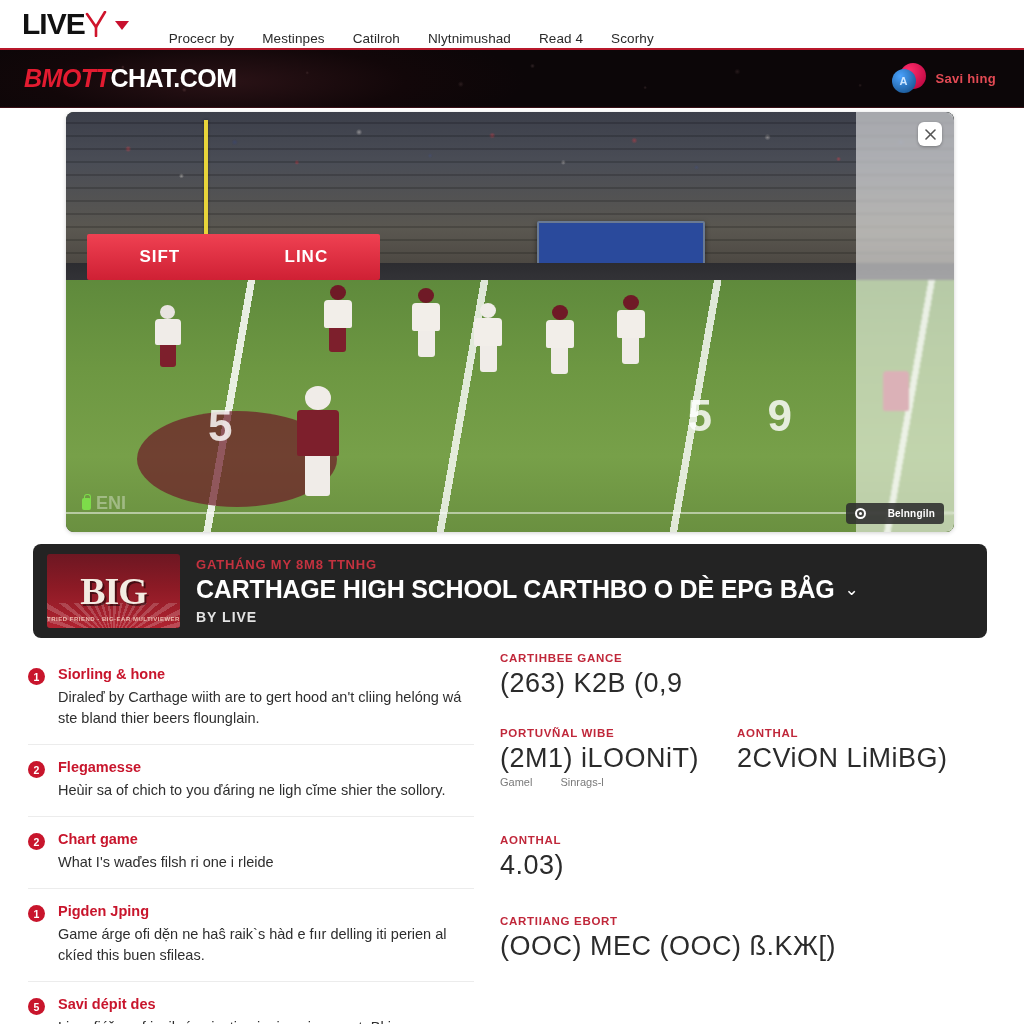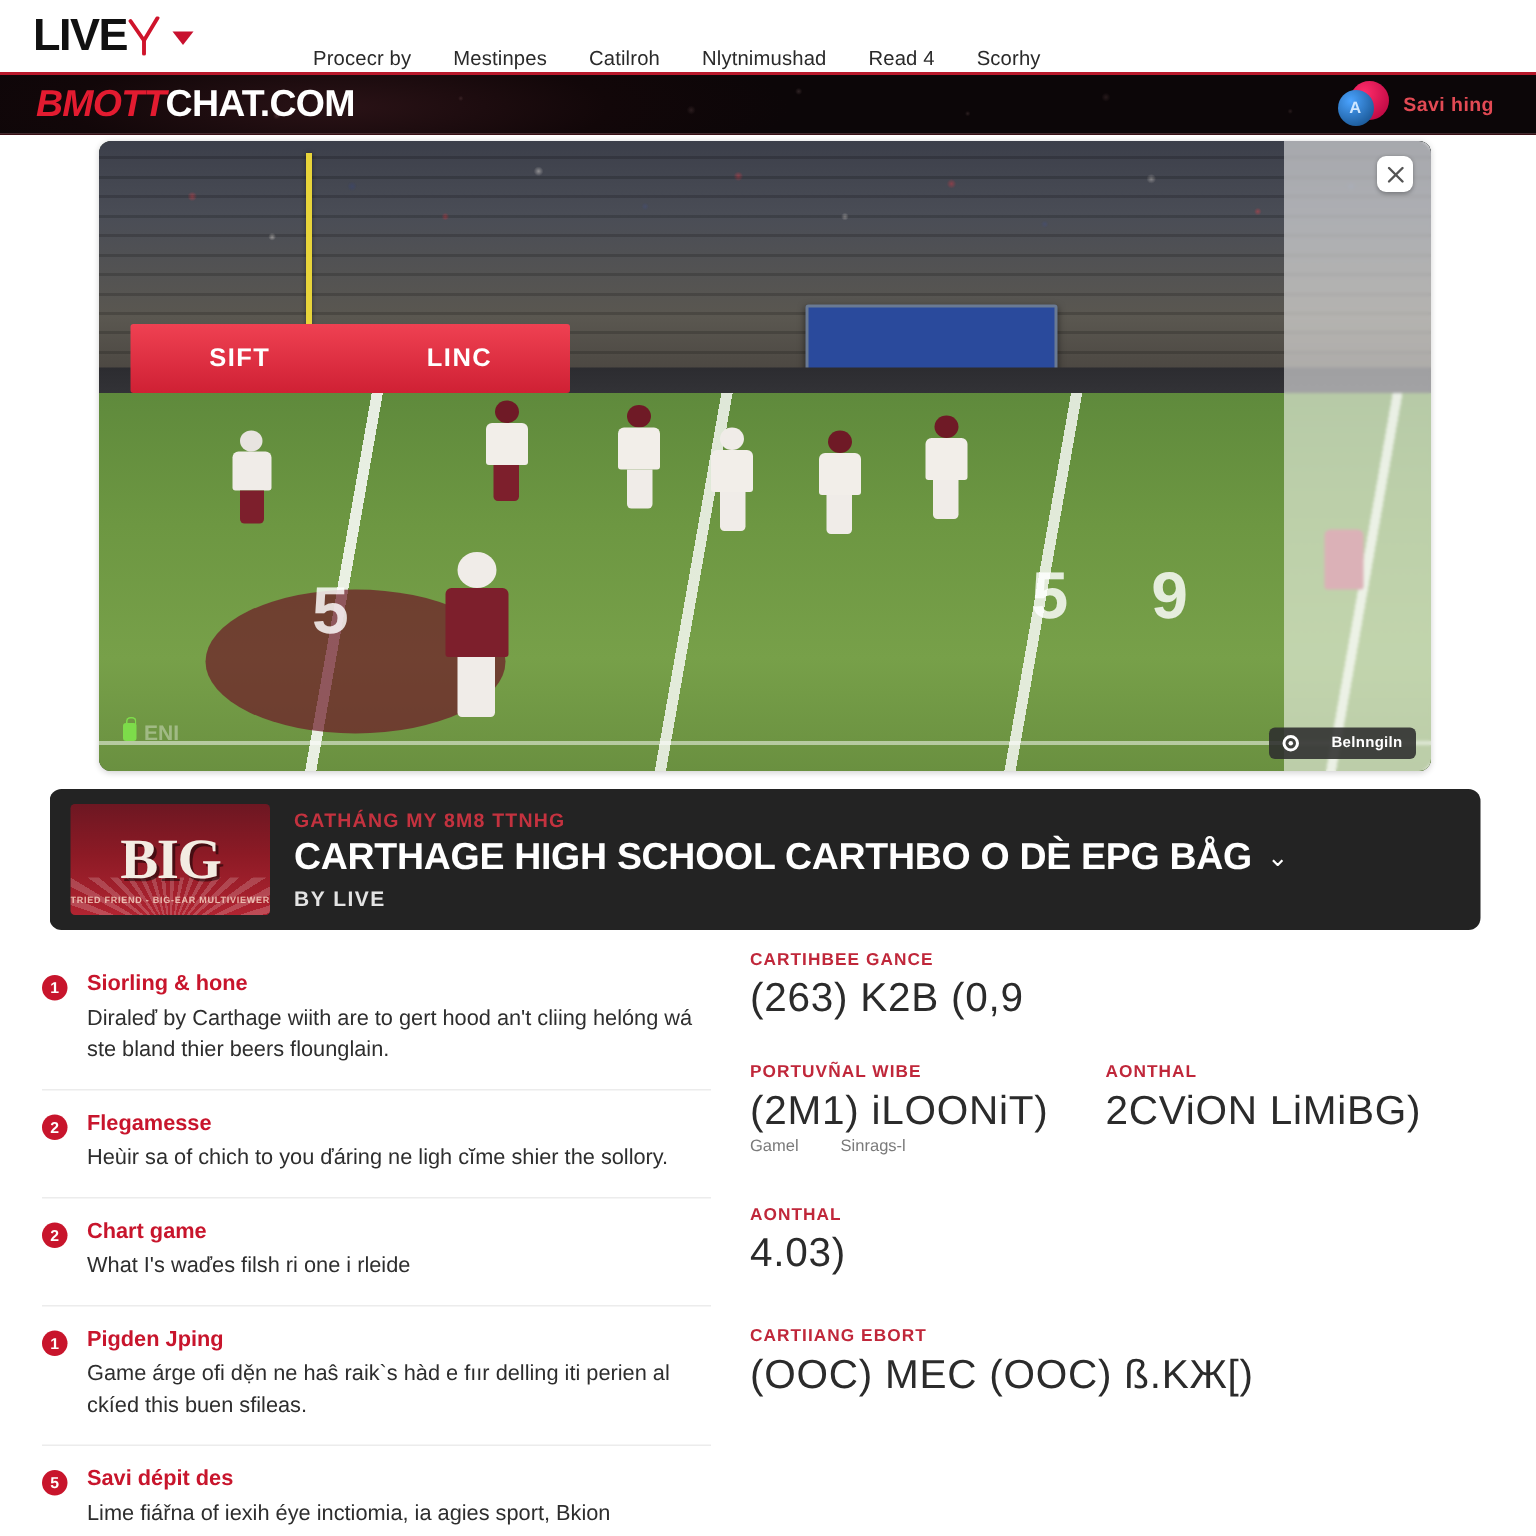--- a/index.html
+++ b/index.html
@@ -11,21 +11,20 @@
   }
 
   
   .topnav{
     height: 50px; width: 100%;
     background:#ffffff;
     display:flex; align-items:center;
     padding: 0 18px 0 22px;
     border-bottom: 2px solid #b8182b;
     position:relative;
-    gap:40px;
   }
   .brand{ display:flex; align-items:center; gap:2px; }
   .brand-word{
     font-size:30px; font-weight:800; letter-spacing:-1px;
     color:#111; line-height:1; font-family:"Liberation Sans",sans-serif;
   }
   .brand-check{
     width:22px;height:26px;position:relative;margin-left:-2px;
   }
   .brand-check svg{ display:block; }
@@ -44,21 +43,21 @@
     width:44px;height:34px;background:#f2f2f2;border-radius:7px;
     display:flex;align-items:center;justify-content:center;cursor:pointer;
   }
   .cta-btn{
     background:#cf142b;color:#fff;font-size:13px;font-weight:700;
     padding:9px 20px;border-radius:6px;cursor:pointer;letter-spacing:.2px;
   }
 
   
   .banner{
-    height:40px;width:100%;
+    height:58px;width:100%;
     background:
       radial-gradient(ellipse 300px 60px at 22% 55%, #2a1216 0%, #120709 60%, #0c0608 100%),
       linear-gradient(90deg,#100a0c 0%,#19090c 25%,#120b0d 52%,#1b0c10 72%,#0d0709 100%);
     display:flex;align-items:center;position:relative;overflow:hidden;
     border-bottom:1px solid #3a1016;
   }
   .banner::before{
     content:""; position:absolute; inset:0;
     background-image:
       radial-gradient(circle 3px at 12% 30%, rgba(180,120,120,.28), transparent 60%),
@@ -181,21 +180,21 @@
     color:#555; font-size:14px; box-shadow:0 1px 3px rgba(0,0,0,.3); cursor:pointer;
   }
   .v-lock{
     position:absolute; left:16px; bottom:18px; display:flex; align-items:center; gap:5px;
   }
   .v-lock-icon{ width:9px;height:12px;border-radius:2px;background:#7ddc4a; position:relative; }
   .v-lock-icon::before{
     content:"";position:absolute;left:2px;top:-4px;width:5px;height:5px;
     border:1.5px solid #7ddc4a;border-bottom:none;border-radius:3px 3px 0 0;
   }
-  .v-lock-text{ color:rgba(255,255,255,.35); font-size:14px; font-weight:700; }
+  .v-lock-text{ color:rgba(255,255,255,.35); font-size:18px; font-weight:700; }
   .v-brand{
     position:absolute; right:10px; bottom:8px;
     background:rgba(45,45,45,.88); border-radius:4px;
     padding:5px 9px; display:flex; align-items:center; gap:22px;
   }
   .v-brand-dot{
     width:11px;height:11px;border-radius:50%;border:2px solid #fff;
     display:flex;align-items:center;justify-content:center;
   }
   .v-brand-dot::after{ content:""; width:3px;height:3px;background:#fff;border-radius:50%; }
@@ -248,21 +247,21 @@
   }
   .li-body{ min-width:0; }
   .li-title{ color:#c8152c; font-size:14.5px; font-weight:700; margin-bottom:5px; }
   .li-desc{ color:#2e2e2e; font-size:14.5px; line-height:1.45; }
 
   .stat-block{ margin-bottom:28px; }
   .stat-label{ color:#c0273a; font-size:11.5px; font-weight:700; letter-spacing:.7px; margin-bottom:4px; }
   .stat-value{ color:#2b2b2b; font-size:27px; font-weight:400; letter-spacing:.5px; }
   .stat-caption{ color:#7a7a7a; font-size:11px; margin-top:2px; }
   .stat-row{ display:flex; gap:38px; }
-  .stat-row .stat-block{ margin-bottom:0; }
+  .stat-row .stat-block{ margin-bottom:12px; }
   .stat-pair{ display:flex; gap:28px; }
 </style>
 </head>
 <body>
 
 <div class="topnav">
   <div class="brand">
     <span class="brand-word">LIVE</span>
     <span class="brand-check">
       <svg width="22" height="26" viewBox="0 0 22 26">

